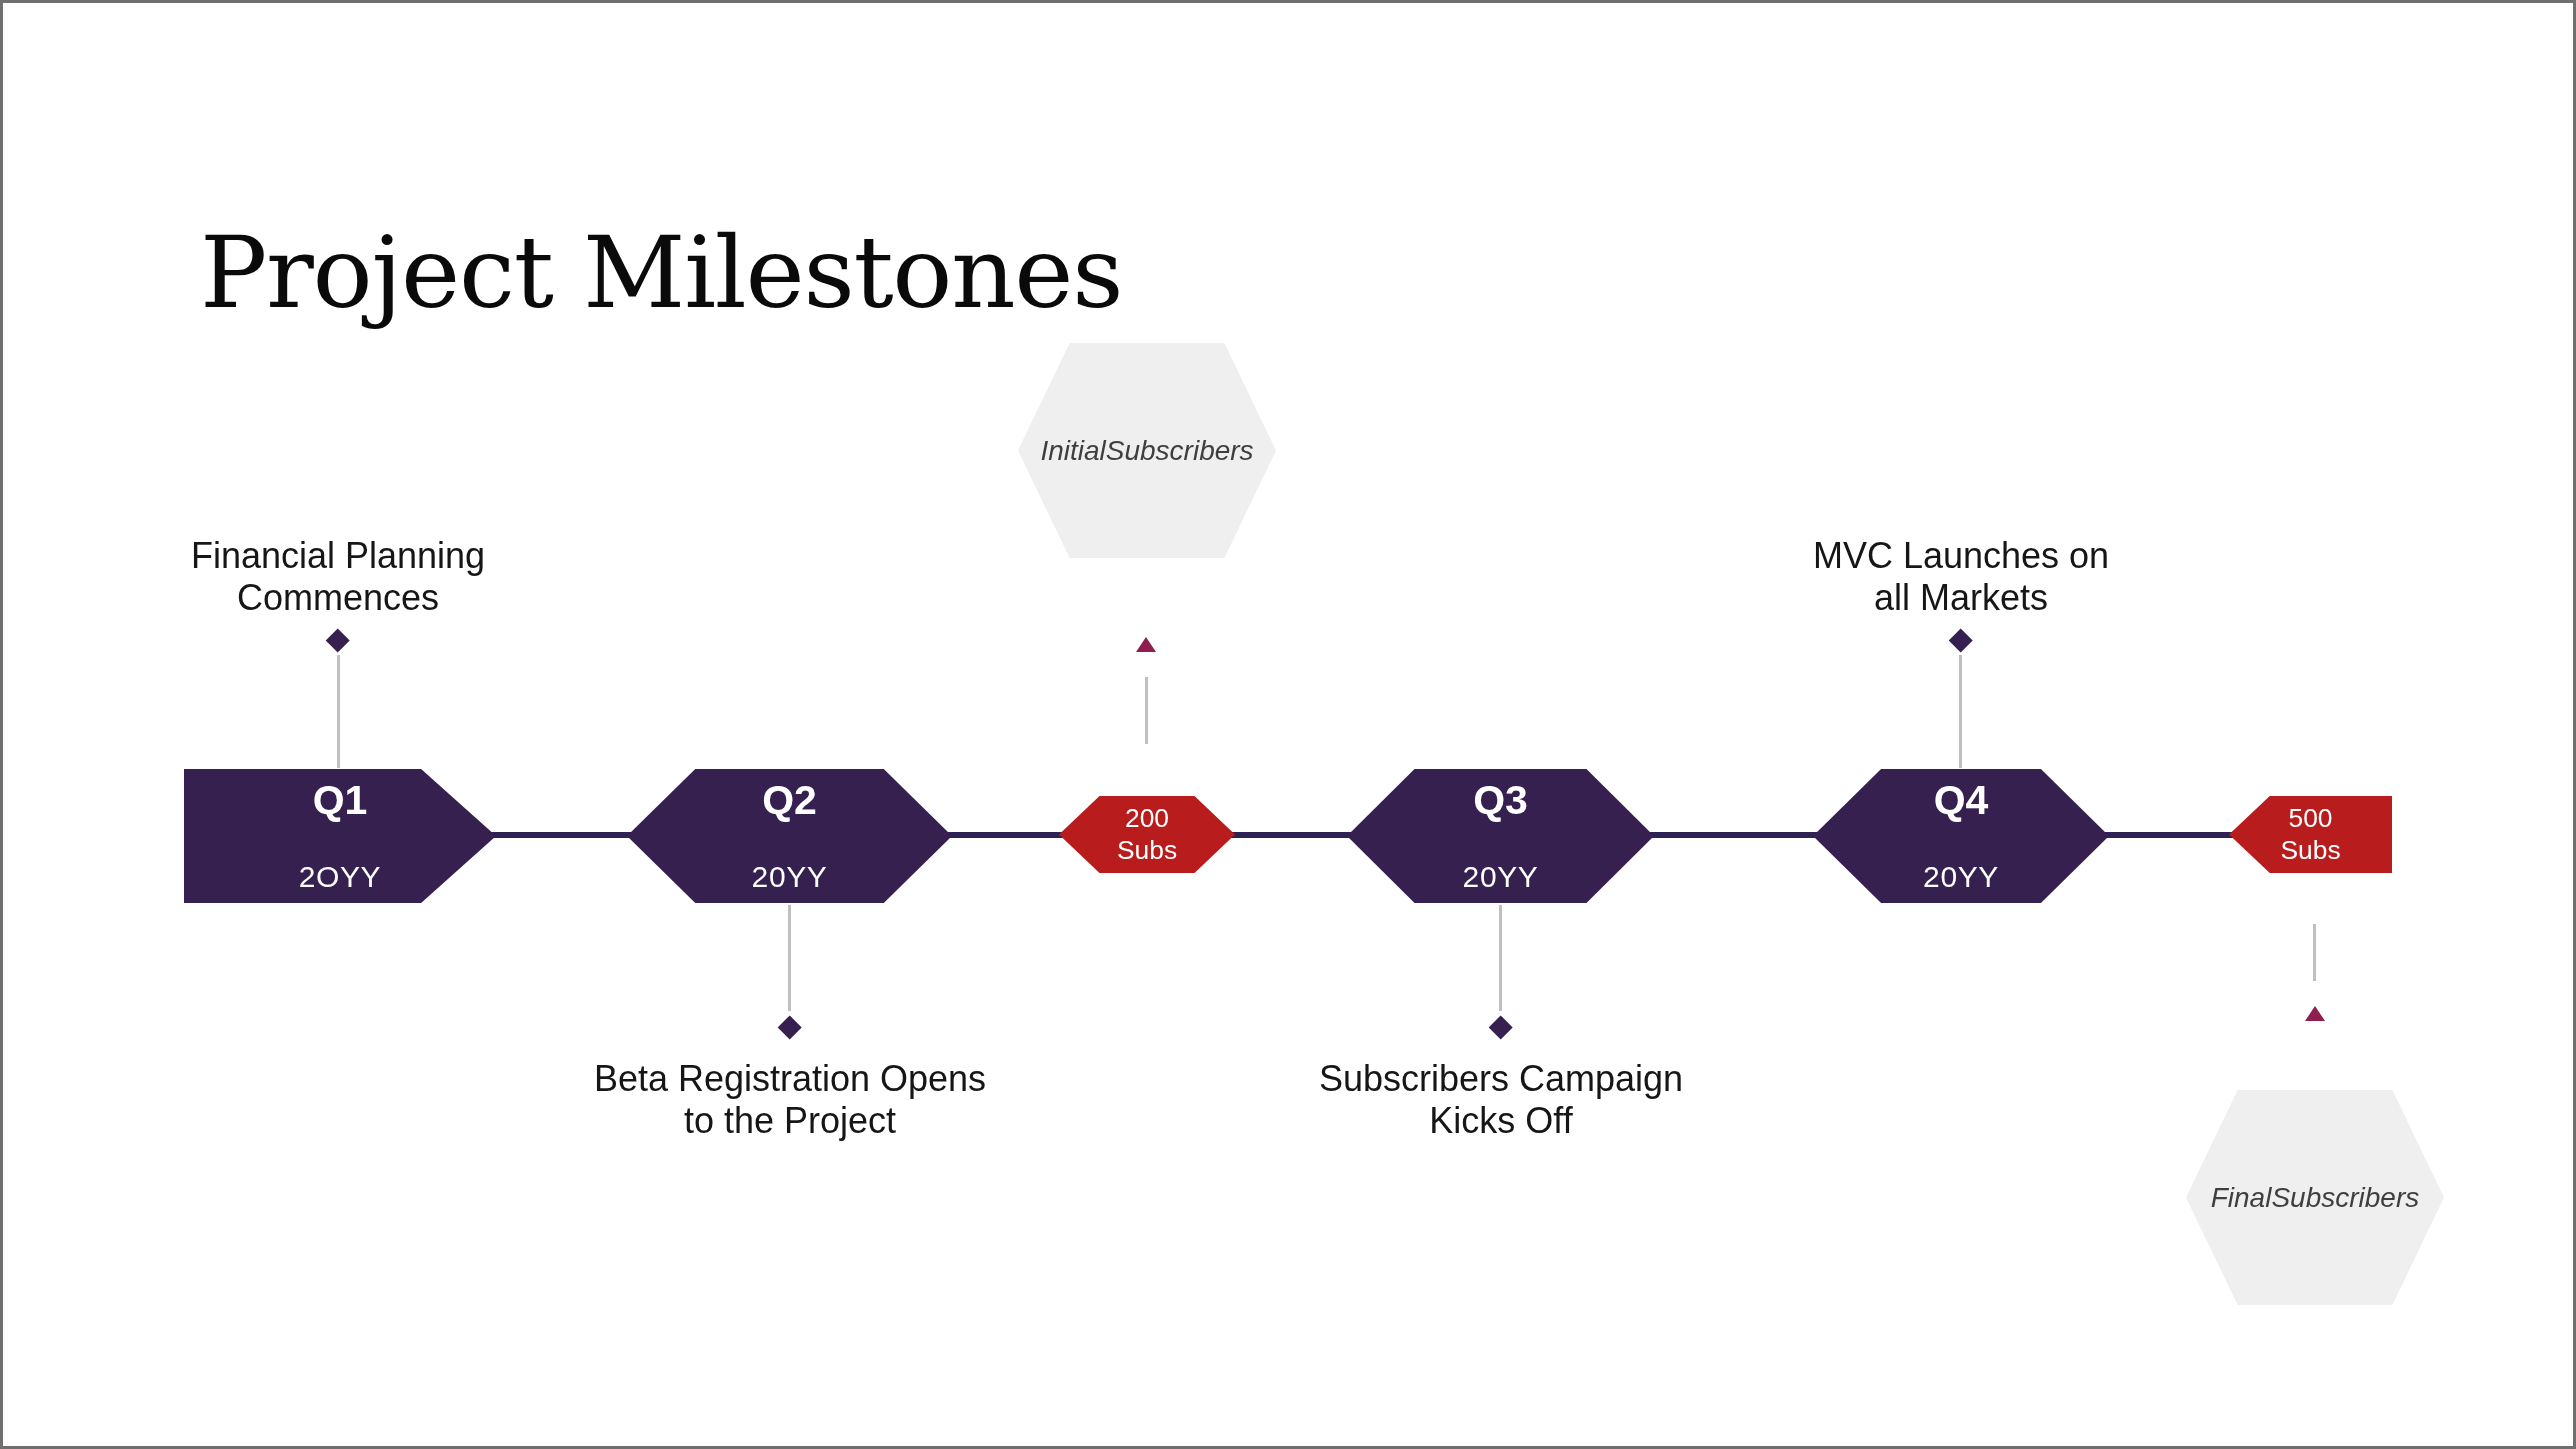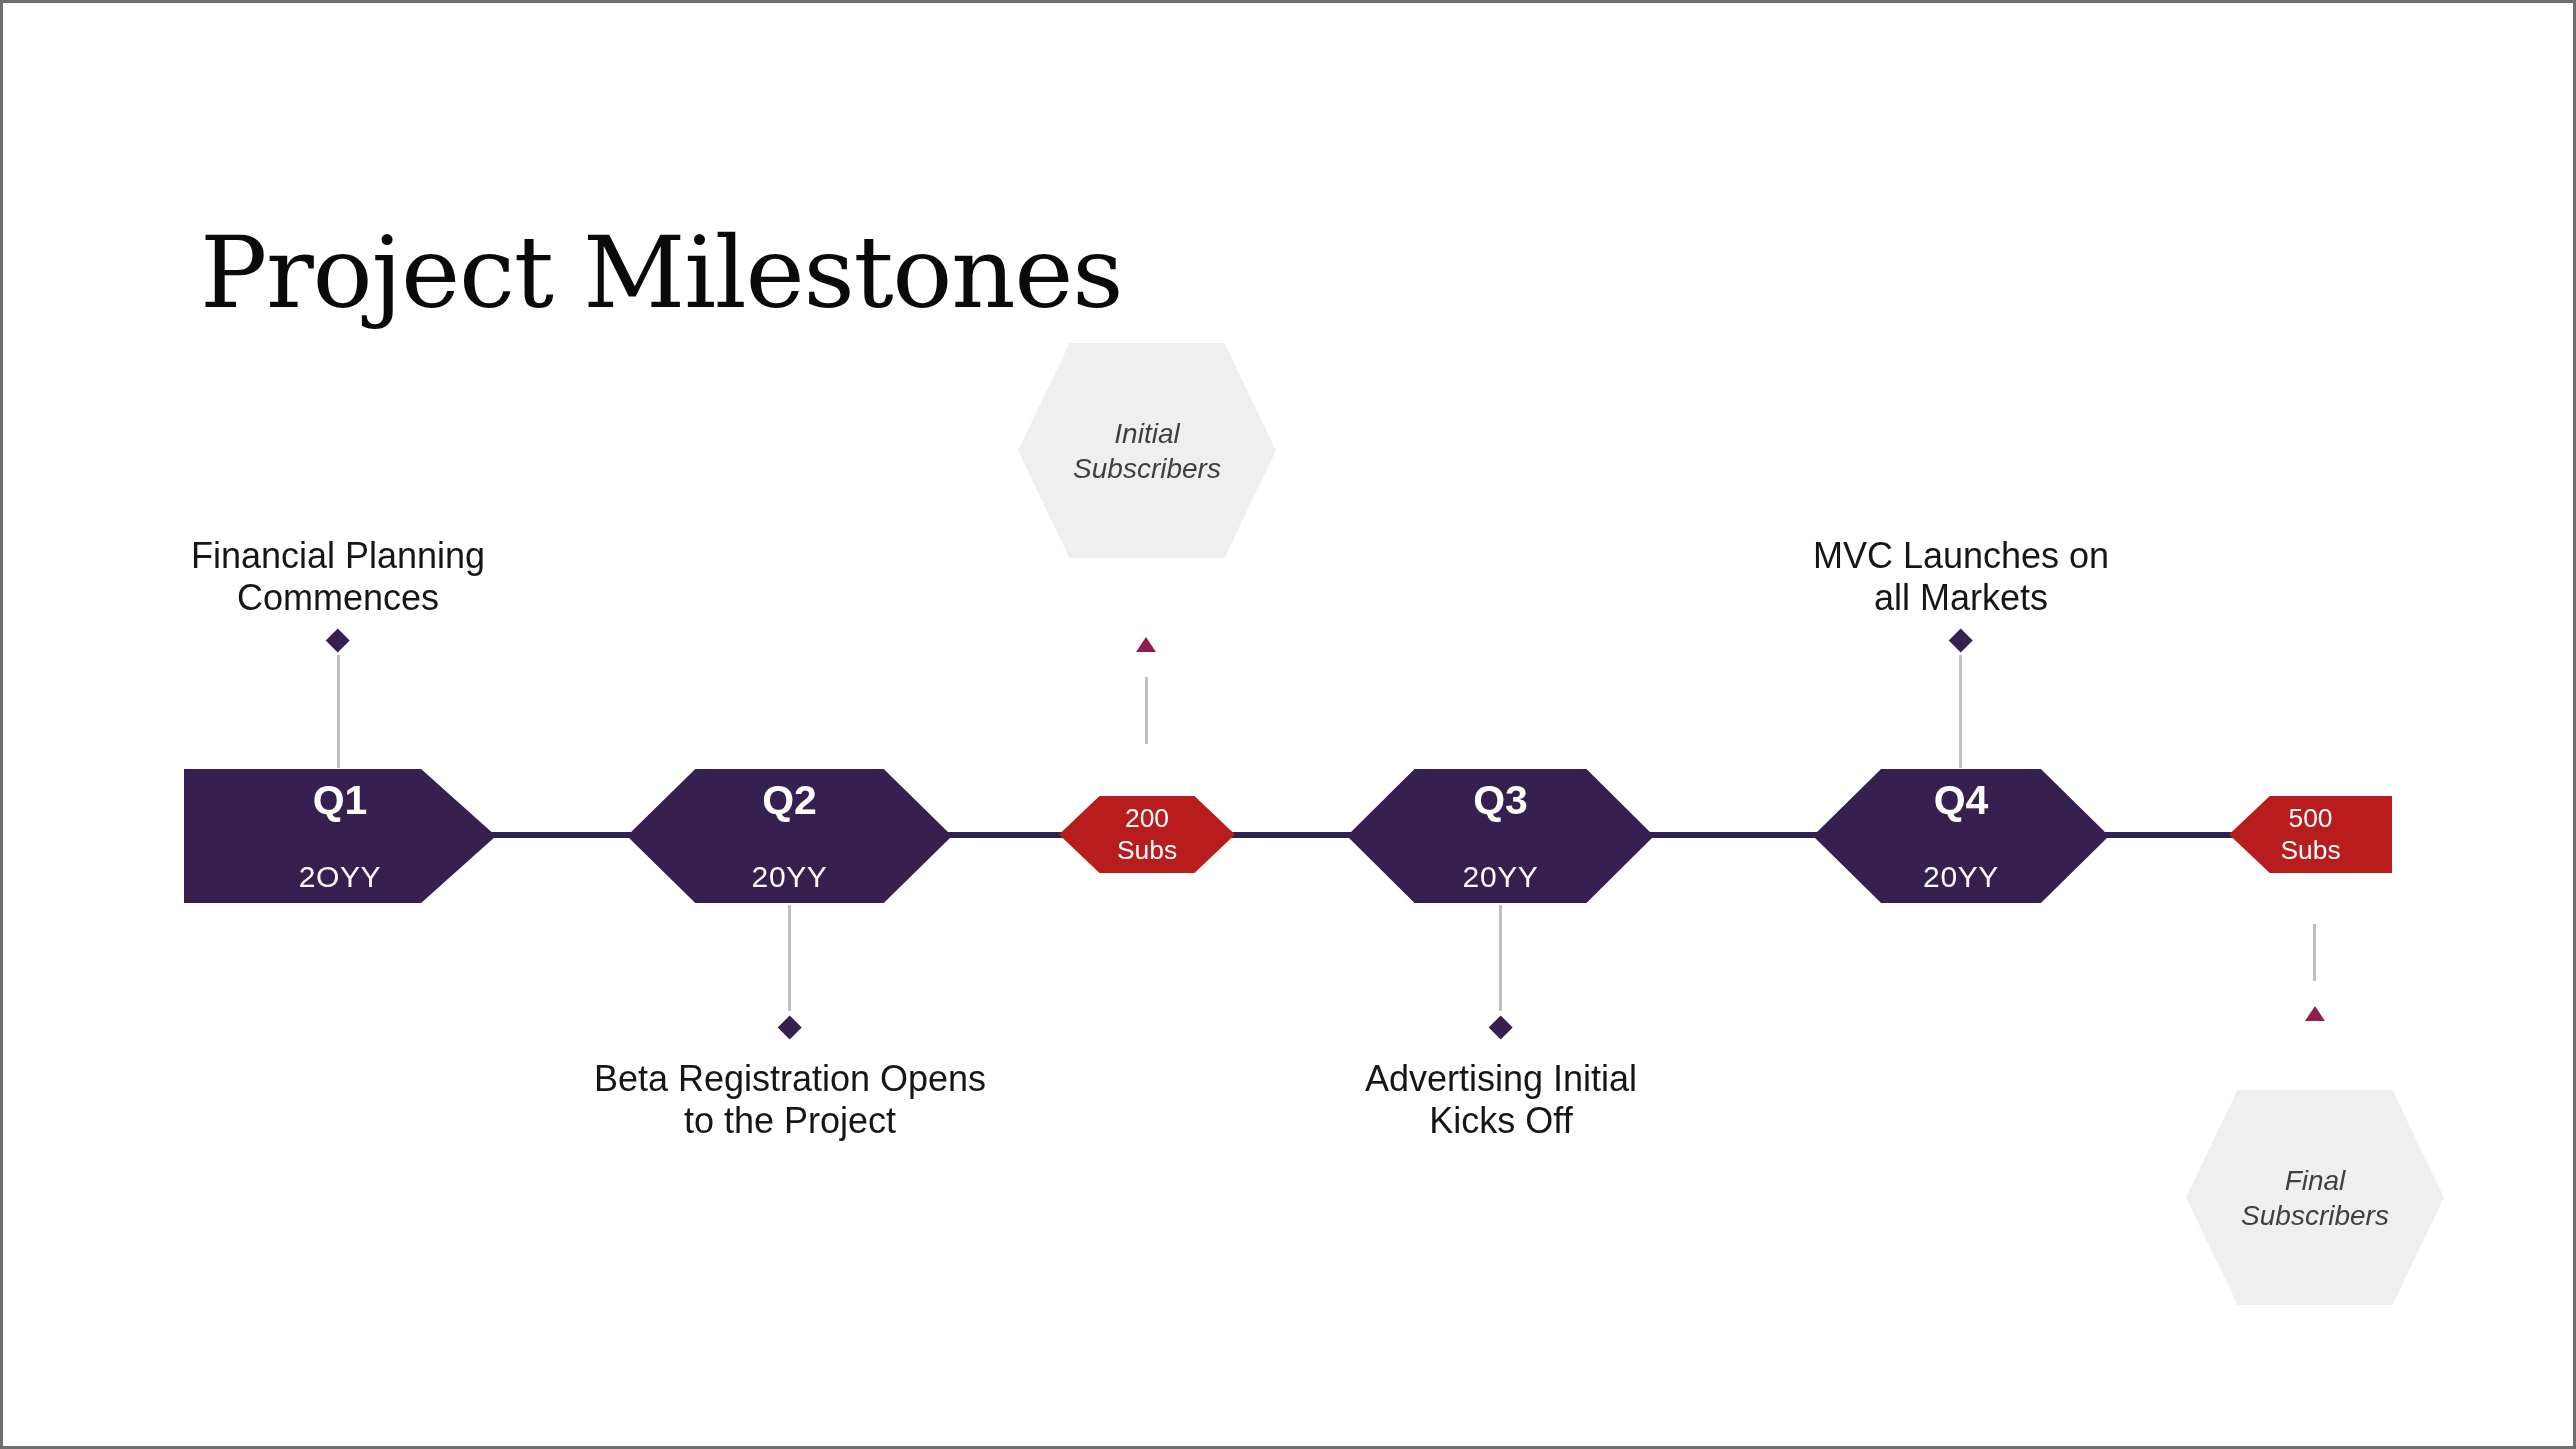--- a/index.html
+++ b/index.html
@@ -40,21 +40,21 @@
   .s200{left:1056px;width:176px;clip-path:polygon(0% 50%,23% 0%,77% 0%,100% 50%,77% 100%,23% 100%);}
   .s500{left:2226px;width:163px;clip-path:polygon(0% 50%,25% 0%,100% 0%,100% 100%,25% 100%);}
   .q-label{font-size:41px;font-weight:700;line-height:1;}
   .q-year{font-size:30px;line-height:1;margin-top:6.4px;letter-spacing:0.6px;}
   .sub-line{font-size:26.4px;line-height:1.2;}
   
   .hex-note{
     position:absolute;width:258px;height:215px;z-index:2;
     background:#f0efef;
     clip-path:polygon(0% 50%,20% 0%,80% 0%,100% 50%,80% 100%,20% 100%);
-    display:flex;flex-direction:column;align-items:center;justify-content:center;
+    display:flex;flex-direction:row;align-items:center;justify-content:center;
     text-align:center;font-style:italic;color:#3f3f3f;font-size:28px;line-height:1.25;
   }
   .hex-initial{left:1015px;top:340px;}
   .hex-final{left:2183px;top:1087px;}
   
   .vline{position:absolute;width:3.2px;background:#c0bfbf;z-index:1;}
   .vl-q1{left:334px;top:652px;height:113px;}
   .vl-q2{left:785px;top:902px;height:106px;}
   .vl-200{left:1142px;top:674px;height:67px;}
   .vl-q3{left:1496px;top:902px;height:106px;}
@@ -134,21 +134,21 @@
   <div class="vline vl-q2"></div>
   <div class="diamond dm-q2"></div>
   <div class="callout co-q2">
     <div>Beta Registration Opens</div>
     <div>to the Project</div>
   </div>
 
   <div class="vline vl-q3"></div>
   <div class="diamond dm-q3"></div>
   <div class="callout co-q3">
-    <div>Advertising Initial</div>
+    <div>Subscribers Campaign</div>
     <div>Kicks Off</div>
   </div>
 
   <div class="callout co-q4">
     <div>MVC Launches on</div>
     <div>all Markets</div>
   </div>
   <div class="diamond dm-q4"></div>
   <div class="vline vl-q4"></div>
 

